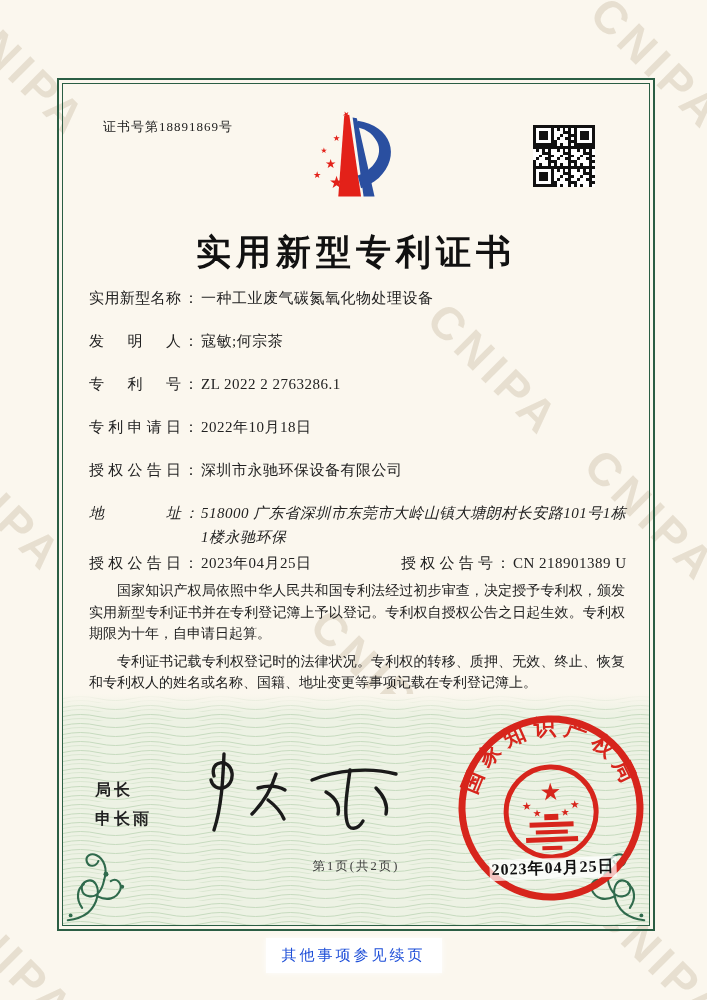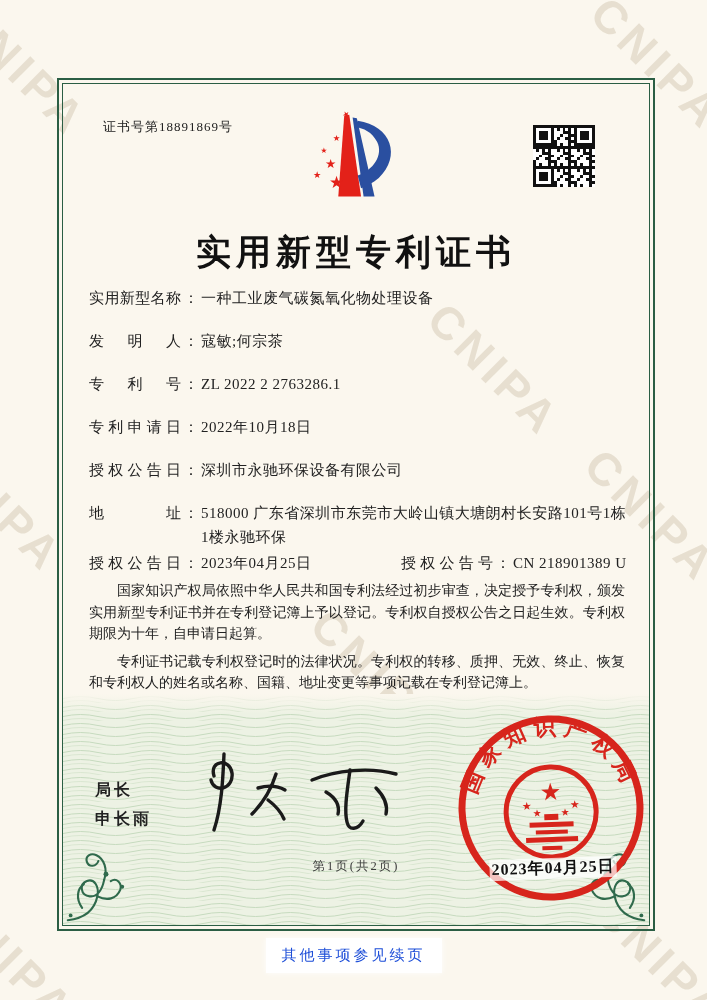--- a/index.html
+++ b/index.html
@@ -27,21 +27,21 @@
   .cert-no{position:absolute;left:44px;top:38px;font-size:13px;letter-spacing:1px;z-index:3;font-family:Liberation Serif, serif;}
 
   .logo{position:absolute;left:238px;top:28px;width:118px;height:98px;z-index:3;}
   .qr{position:absolute;left:474px;top:45px;width:62px;height:62px;z-index:3;}
 
   .title{position:absolute;left:0;right:0;top:138px;text-align:center;font-size:35px;
          font-weight:bold;letter-spacing:5px;color:#111;z-index:3;margin-top:11px;}
 
   .fields{position:absolute;left:30px;right:26px;top:206px;font-size:15px;z-index:3;}
   .row{display:flex;line-height:24px;margin-bottom:19px;}
-  .row.addr{margin-bottom:2px;}
+  .row.addr{margin-bottom:2px;font-style:italic;}
   .lbl{display:inline-block;width:92px;text-align:justify;text-align-last:justify;flex:0 0 92px;}
   .colon{flex:0 0 20px;text-align:center;}
   .val{flex:1;letter-spacing:0.5px;}
   .val.half{flex:0 0 200px;}
 
   .paragraphs{position:absolute;left:30px;right:28px;top:500px;font-size:14px;
               line-height:21.5px;text-align:justify;z-index:3;}
   .paragraphs p{margin:0 0 6px 0;text-indent:2em;}
 
   .director{position:absolute;left:36px;top:700px;font-size:16px;font-weight:bold;

